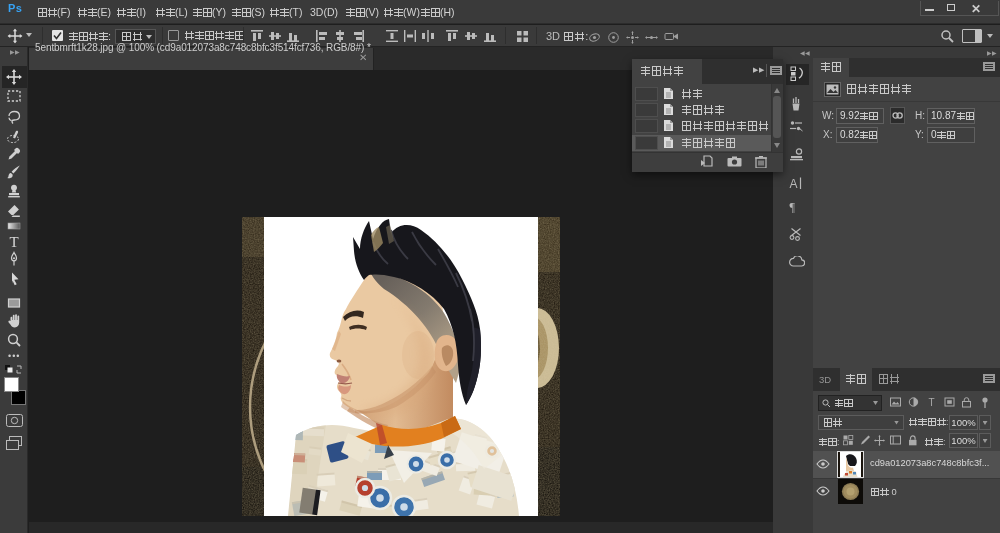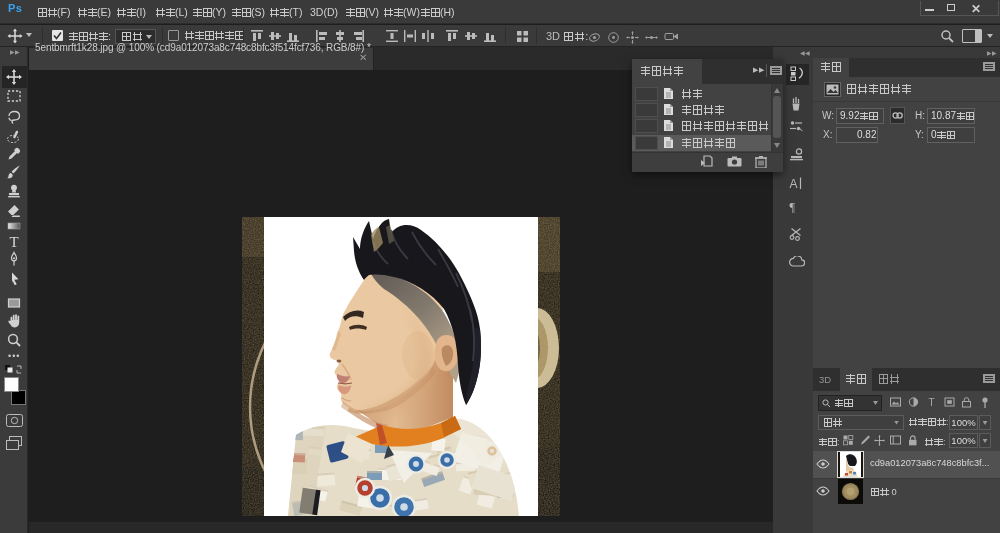--- a/index.html
+++ b/index.html
@@ -650,21 +650,21 @@
 <div class="ab" style="left:836px;top:108px;width:48px;height:16px;background:#3f3f3f;border:1px solid #606060;color:#ddd;font-size:10px;display:flex;align-items:center;padding-left:3px">9.92 <i class="g p1 s9"></i><i class="g p2 s9"></i></div>
 <div class="ab" style="left:890px;top:107px;width:15px;height:17px;background:#2b2b2b;border:1px solid #555">
       <svg width="13" height="15">
         <circle cx="4.6" cy="7.5" r="2.6" fill="none" stroke="#bbb" stroke-width="1.3"></circle>
         <circle cx="8.6" cy="7.5" r="2.6" fill="none" stroke="#bbb" stroke-width="1.3"></circle>
       </svg>
     </div>
 <div class="ab" style="left:915px;top:111px;color:#c6c6c6;font-size:10px">H:</div>
 <div class="ab" style="left:927px;top:108px;width:48px;height:16px;background:#3f3f3f;border:1px solid #606060;color:#ddd;font-size:10px;display:flex;align-items:center;padding-left:3px">10.87 <i class="g p1 s9"></i><i class="g p2 s9"></i></div>
 <div class="ab" style="left:823px;top:130px;color:#c6c6c6;font-size:10px">X:</div>
-<div class="ab" style="left:836px;top:127px;width:42px;height:16px;background:#3f3f3f;border:1px solid #606060;color:#ddd;font-size:10px;display:flex;align-items:center;padding-left:20px">0.82 <i class="g p1 s9"></i><i class="g p2 s9"></i></div>
+<div class="ab" style="left:836px;top:127px;width:42px;height:16px;background:#3f3f3f;border:1px solid #606060;color:#ddd;font-size:10px;display:flex;align-items:center;padding-left:3px">0.82 <i class="g p1 s9"></i><i class="g p2 s9"></i></div>
 <div class="ab" style="left:915px;top:130px;color:#c6c6c6;font-size:10px">Y:</div>
 <div class="ab" style="left:927px;top:127px;width:48px;height:16px;background:#3f3f3f;border:1px solid #606060;color:#ddd;font-size:10px;display:flex;align-items:center;padding-left:3px">0 <i class="g p1 s9"></i><i class="g p2 s9"></i></div>
 <div class="ab" style="left:813px;top:368px;width:187px;height:23px;background:#2f2f2f"></div>
 <div class="ab" style="left:819px;top:375px;color:#959595;font-size:9.5px">3D</div>
 <div class="ab" style="left:840px;top:368px;width:32px;height:23px;background:#424242"></div>
 <div class="ab" style="left:845px;top:374px"><i class="g p1 s10"></i><i class="g p2 s10"></i></div>
 <div class="ab" style="left:878px;top:374px"><i class="g p2 s10 dim"></i><i class="g p3 s10 dim"></i></div>
 <div class="ab" style="left:983px;top:374px">
       <svg width="12" height="9">
         <rect x="0" y="0" width="12" height="9" fill="#9a9a9a"></rect>

